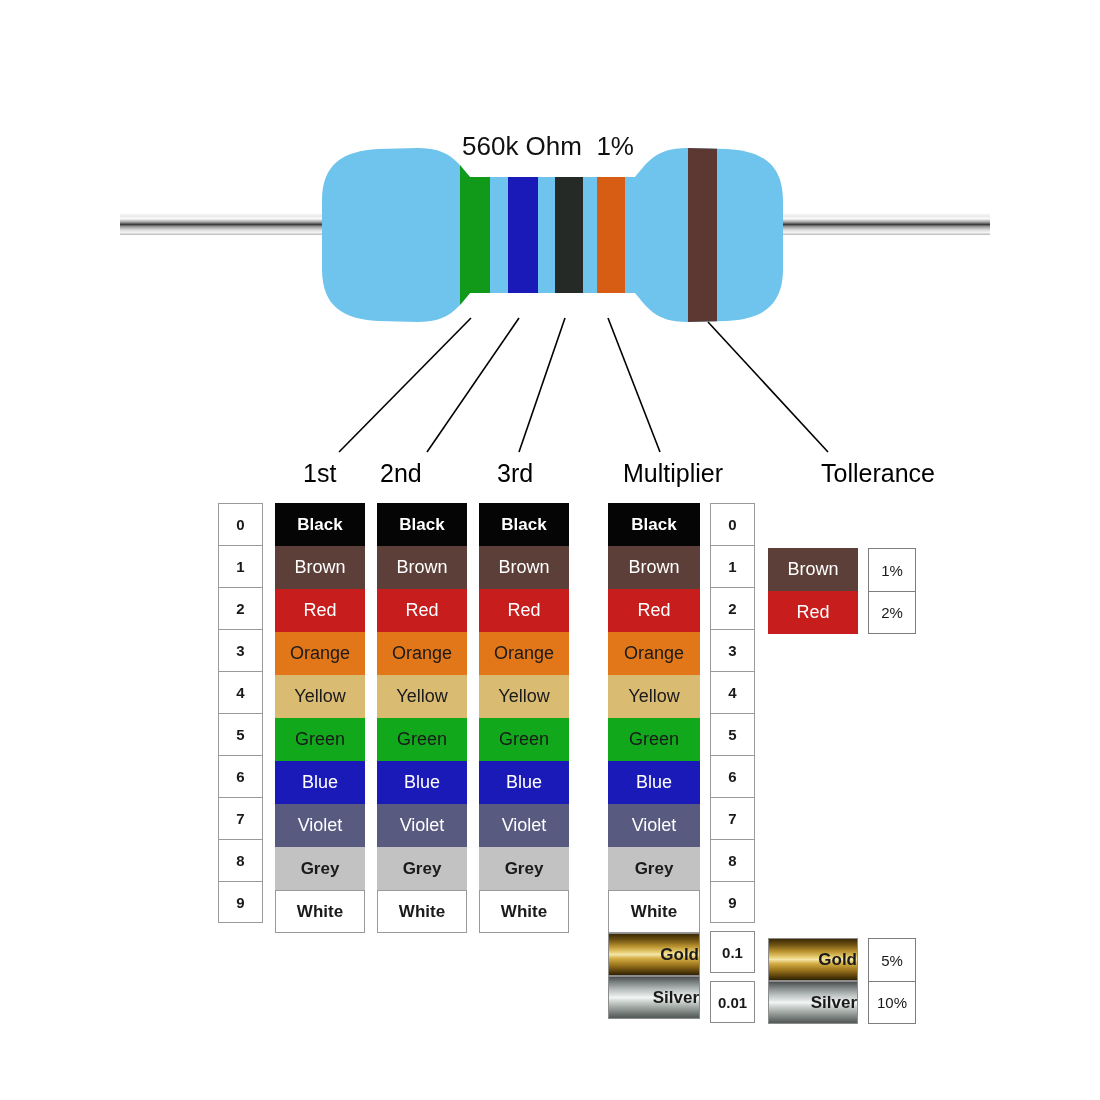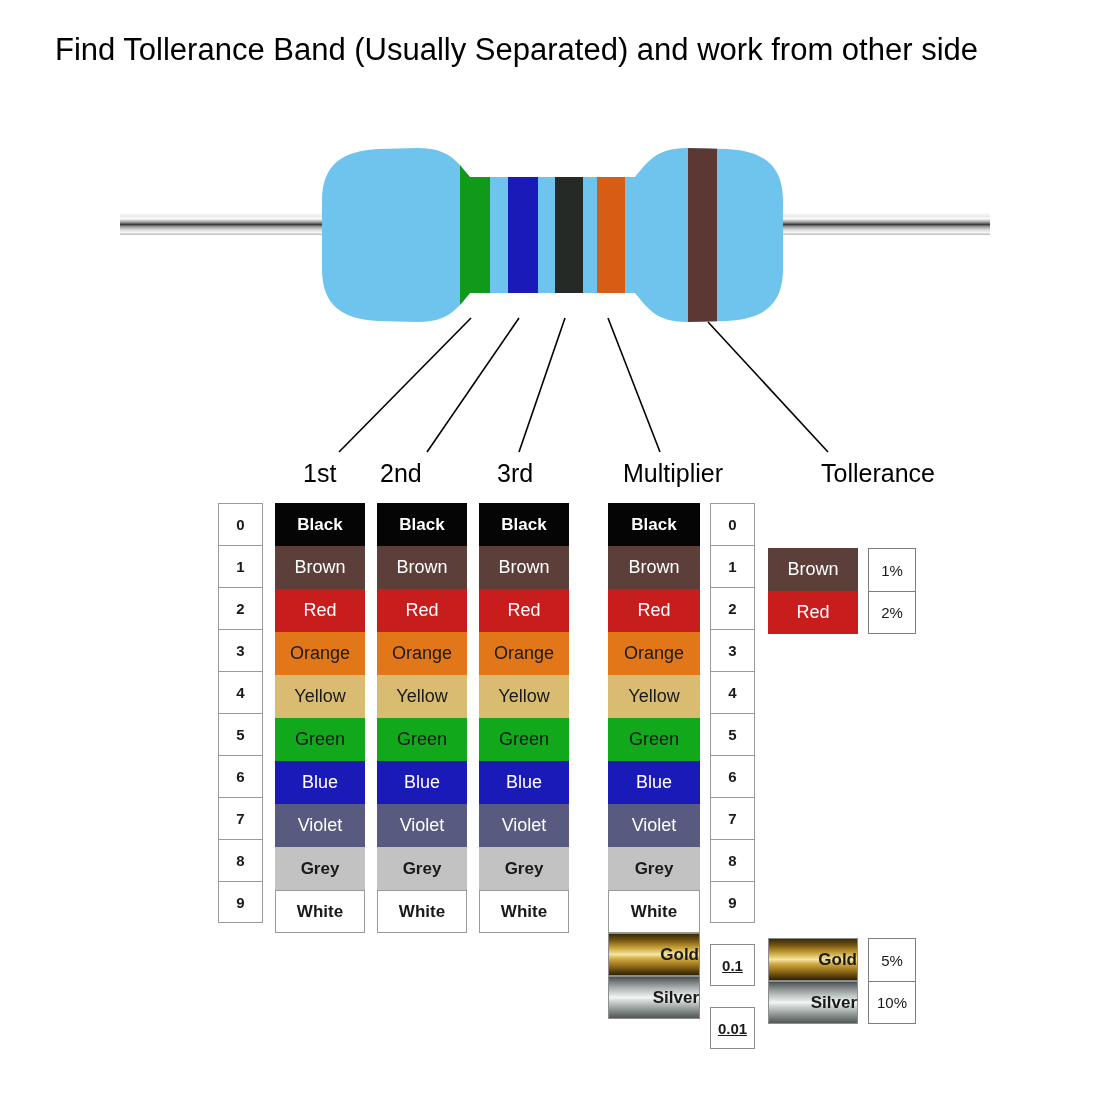--- a/index.html
+++ b/index.html
@@ -44,21 +44,21 @@
     position:absolute;font-size:25px;color:#000;white-space:nowrap;top:459px;
   }
   .numcol{position:absolute;width:45px;}
   .numcell{
     height:42px;width:45px;box-sizing:border-box;
     border:1px solid #9a9a9a;border-bottom:none;
     background:#fff;display:flex;align-items:center;justify-content:center;
     font-size:15px;font-weight:bold;color:#1a1a1a;
   }
   .numcell.last{border-bottom:1px solid #9a9a9a;}
-  .numcell.sep{border:1px solid #8a8a8a;margin-top:21px;text-decoration:underline;}
+  .numcell.sep{border:1px solid #8a8a8a;margin-top:8px;}
 
   .colorcol{position:absolute;}
   .colorcell{
     box-sizing:border-box;height:43px;
     display:flex;align-items:center;justify-content:center;
     font-size:18px;white-space:nowrap;
   }
   .colorcell.bold{font-weight:bold;font-size:17px;}
   .colorcell.whiteborder{border:1px solid #9a9a9a;}
   .colorcell.metal{font-weight:bold;font-size:17px;border:1px solid #8d8d8d;justify-content:flex-end;}
@@ -70,22 +70,22 @@
     display:flex;align-items:center;justify-content:center;
     font-size:15px;color:#1a1a1a;
   }
   .pctcell.last{border-bottom:1px solid #7d7d7d;}
 </style>
 </head>
 <body>
 
 <div id="stage">
 
-  <div class="title">Find Tollerance Band (Usually Separated) and work from other side</div>
-
+
+  <div class="resistor-label">560k Ohm  1%</div>
 
   <div class="lead left"></div>
   <div class="lead right"></div>
 
   <div class="body-wrap">
     <svg width="505" height="180" viewBox="0 0 505 180">
       <defs>
         <clipPath id="bodyclip">
           <path d="M 22,56 C 22,18 44,6 78,4 L 118,3 C 150,3 158,18 170,32 L 335,32
                    C 347,18 355,3 387,3 L 427,4 C 461,6 483,18 483,56

